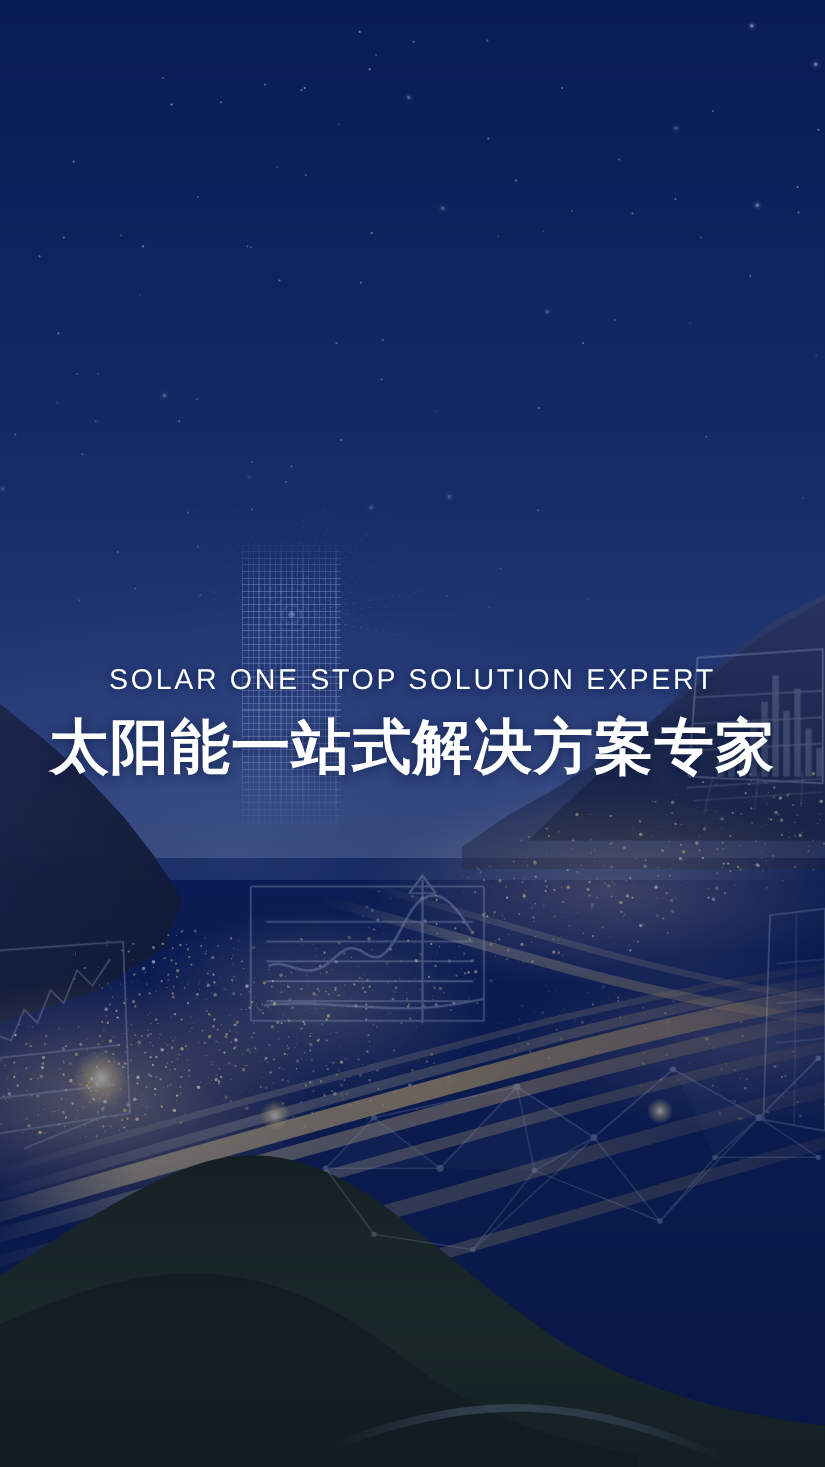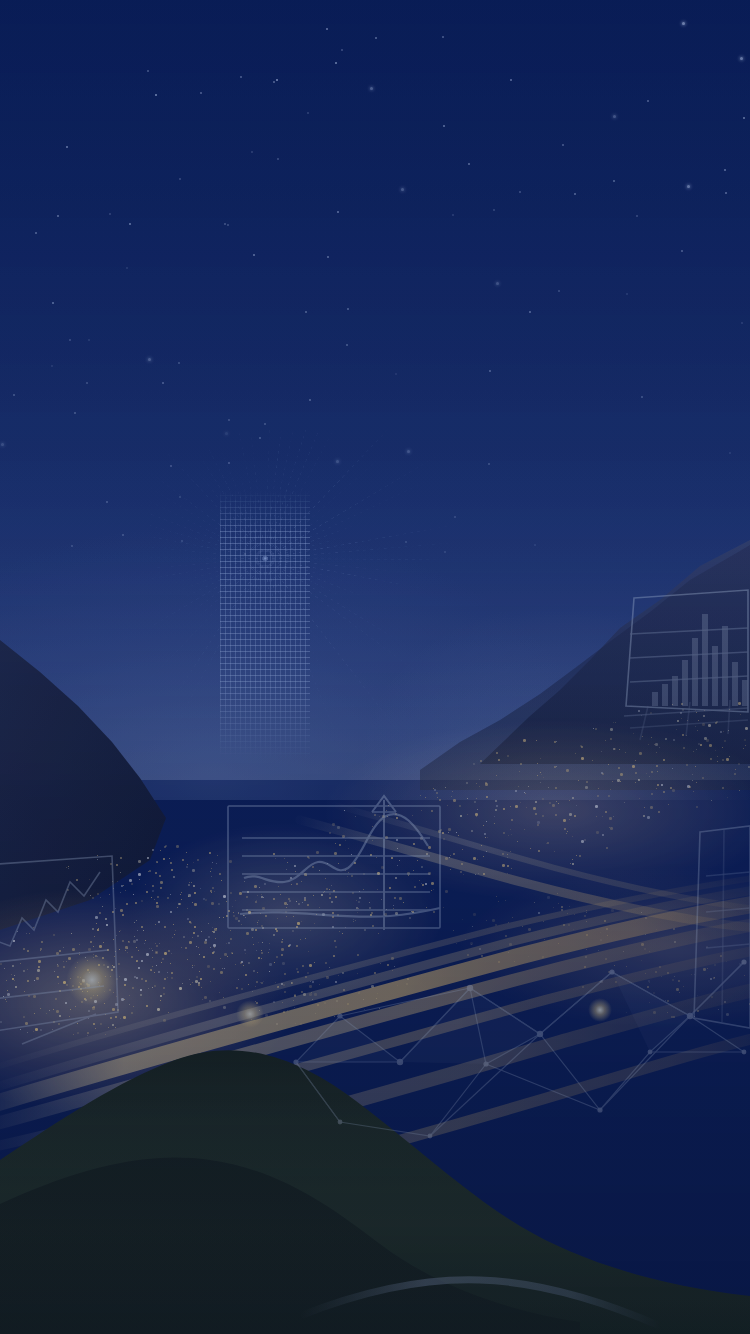--- a/index.html
+++ b/index.html
@@ -1722,15 +1722,17 @@
         <polygon points="340,1016 400,1062 296,1062"></polygon>
         <polygon points="612,972 690,1016 650,1052"></polygon>
       </g>
     </g>
   </svg>
 
   <div class="scrim-blue"></div>
   <div class="scrim"></div>
 
   <div class="copy">
+    <div class="eyebrow">SOLAR ONE STOP SOLUTION EXPERT</div>
+    <h1 class="headline">太阳能一站式解决方案专家</h1>
   </div>
 
 </div>
 
 </body></html>

